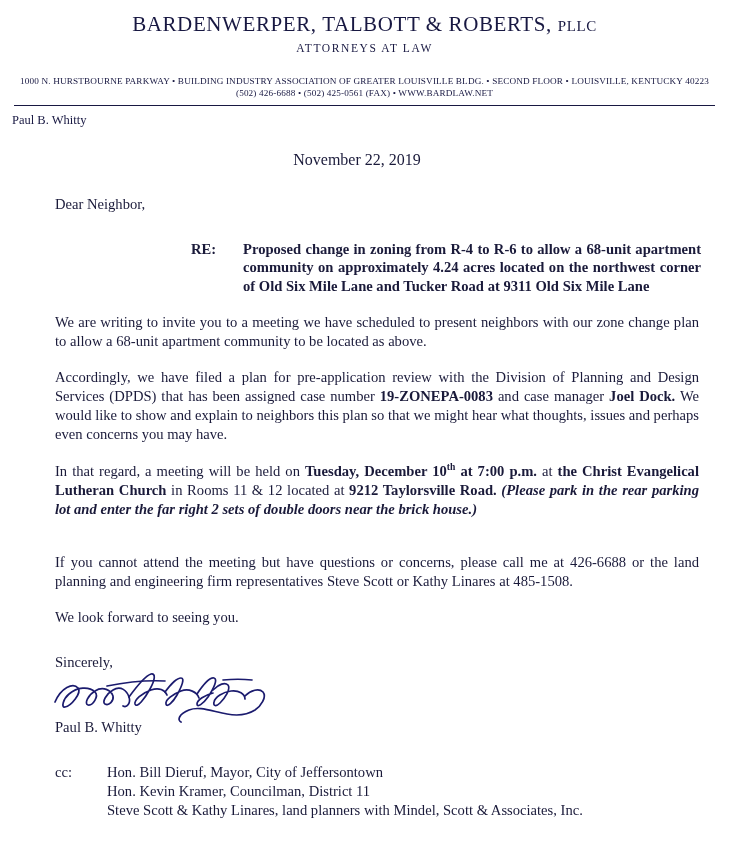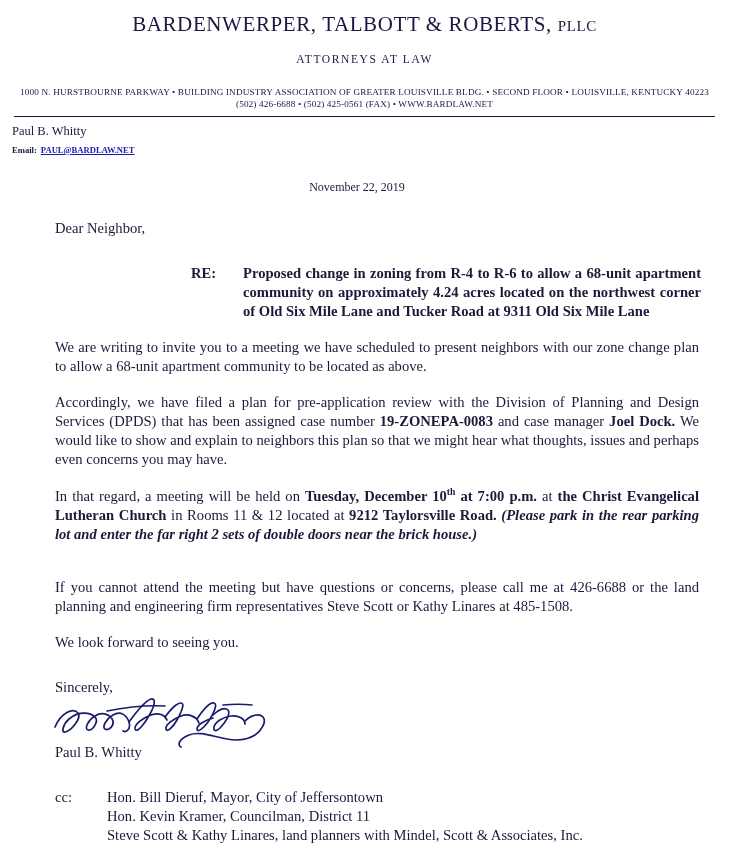--- a/index.html
+++ b/index.html
@@ -33,21 +33,21 @@
     letter-spacing: 0.6px;
     color: #181842;
     white-space: nowrap;
   }
   .firm-name .big { font-size: 21px; }
   .firm-name .small { font-size: 15px; }
   .attorneys {
     font-size: 11.5px;
     letter-spacing: 1.6px;
     color: #181842;
-    margin-top: 16px;
+    margin-top: 5px;
   }
   .addr-line {
     font-size: 9.2px;
     color: #181842;
     margin-top: 22px;
     letter-spacing: 0.15px;
     white-space: nowrap;
   }
   .addr-line2 {
     font-size: 9.2px;
@@ -92,21 +92,21 @@
   .body-wrap {
     margin: 0 30px 0 55px;
     font-size: 14.6px;
     line-height: 1.30;
     color: #1a1a3a;
   }
   .date {
     text-align: center;
     margin-top: 22px;
     margin-right: 40px;
-    font-size: 12px;
+    font-size: 16px;
   }
   .salutation {
     margin-top: 24px;
   }
   .re-block {
     display: flex;
     margin-top: 26px;
     margin-left: 105px;
     margin-right: -2px;
     font-weight: bold;
@@ -168,24 +168,20 @@
       <span class="small">PLLC</span>
     </div>
     <div class="attorneys">ATTORNEYS AT LAW</div>
     <div class="addr-line">1000 N. HURSTBOURNE PARKWAY • BUILDING INDUSTRY ASSOCIATION OF GREATER LOUISVILLE BLDG. • SECOND FLOOR • LOUISVILLE, KENTUCKY 40223</div>
     <div class="addr-line2">(502) 426-6688 • (502) 425-0561 (FAX) • WWW.BARDLAW.NET</div>
     <hr class="rule">
   </div>
 
   <div class="sender">
     <div class="sender-name">Paul B. Whitty</div>
-    <div>
-      <span class="sender-email-label">Email:</span>
-      <span class="sender-email">PAUL@BARDLAW.NET</span>
-    </div>
   </div>
 
   <div class="body-wrap">
 
     <div class="date">November 22, 2019</div>
 
     <div class="salutation">Dear Neighbor,</div>
 
     <div class="re-block">
       <div class="re-label">RE:</div>

